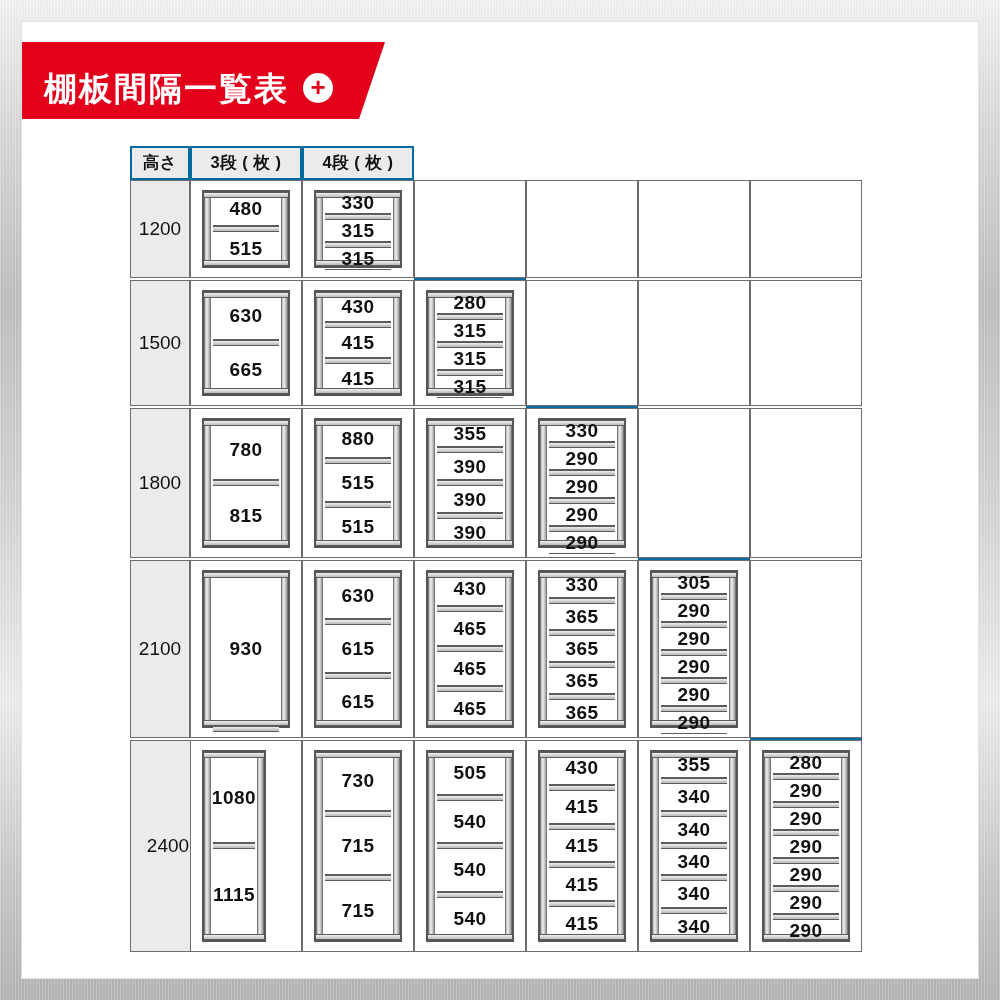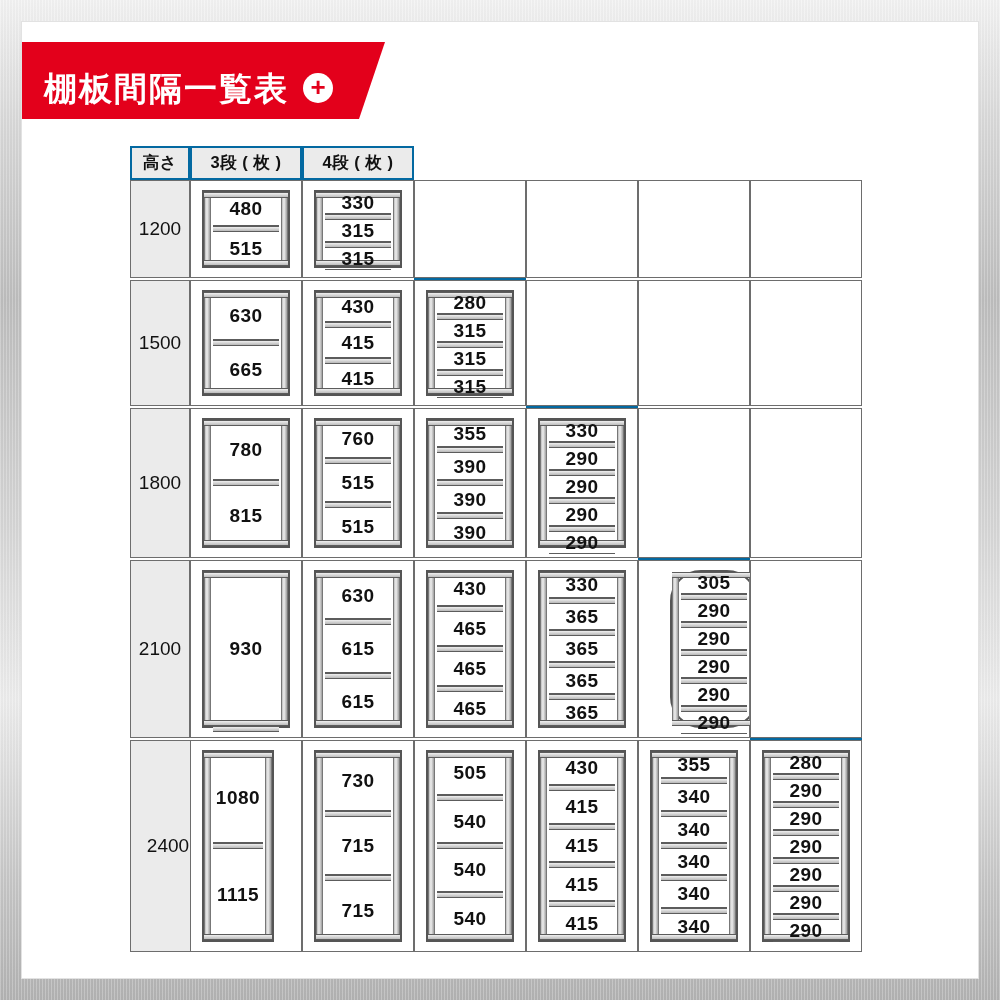--- a/index.html
+++ b/index.html
@@ -292,21 +292,21 @@
         </div>
       </div>
       <div class="cell" style="left: 172px; top: 268px; width: 112px; height: 150px;"></div>
       <div class="rack" style="left: 184px; top: 278px; width: 88px; height: 130px;">
         <div class="post-l"></div>
         <div class="post-r"></div>
         <div class="topcap"></div>
         <div class="botcap"></div>
         <div class="shelves">
           <div class="bay">
-            <span class="v">760</span>
+            <span class="v">880</span>
             <div class="sep"></div>
           </div>
           <div class="bay">
             <span class="v">515</span>
             <div class="sep"></div>
           </div>
           <div class="bay">
             <span class="v">515</span>
           </div>
         </div>
@@ -445,21 +445,21 @@
           <div class="bay">
             <span class="v">365</span>
             <div class="sep"></div>
           </div>
           <div class="bay">
             <span class="v">365</span>
           </div>
         </div>
       </div>
       <div class="cell" style="left: 508px; top: 420px; width: 112px; height: 178px;"></div>
-      <div class="rack" style="left: 540px; top: 430px; width: 88px; height: 158px; border-radius: 31px;">
+      <div class="rack" style="left: 520px; top: 430px; width: 88px; height: 158px;">
         <div class="post-l"></div>
         <div class="post-r"></div>
         <div class="topcap"></div>
         <div class="botcap"></div>
         <div class="shelves">
           <div class="bay">
             <span class="v">305</span>
             <div class="sep"></div>
           </div>
           <div class="bay">
@@ -479,21 +479,21 @@
             <div class="sep"></div>
           </div>
           <div class="bay">
             <span class="v">290</span>
           </div>
         </div>
       </div>
       <div class="cell" style="left: 620px; top: 420px; width: 112px; height: 178px;"></div>
       <div class="hcell" style="left: 0px; top: 600px; width: 76px; height: 212px; text-align: center;">2400</div>
       <div class="cell" style="left: 60px; top: 600px; width: 112px; height: 212px;"></div>
-      <div class="rack" style="left: 72px; top: 610px; width: 72px; height: 192px;">
+      <div class="rack" style="left: 72px; top: 610px; width: 64px; height: 192px;">
         <div class="post-l"></div>
         <div class="post-r"></div>
         <div class="topcap"></div>
         <div class="botcap"></div>
         <div class="shelves">
           <div class="bay">
             <span class="v">1080</span>
             <div class="sep"></div>
           </div>
           <div class="bay">

